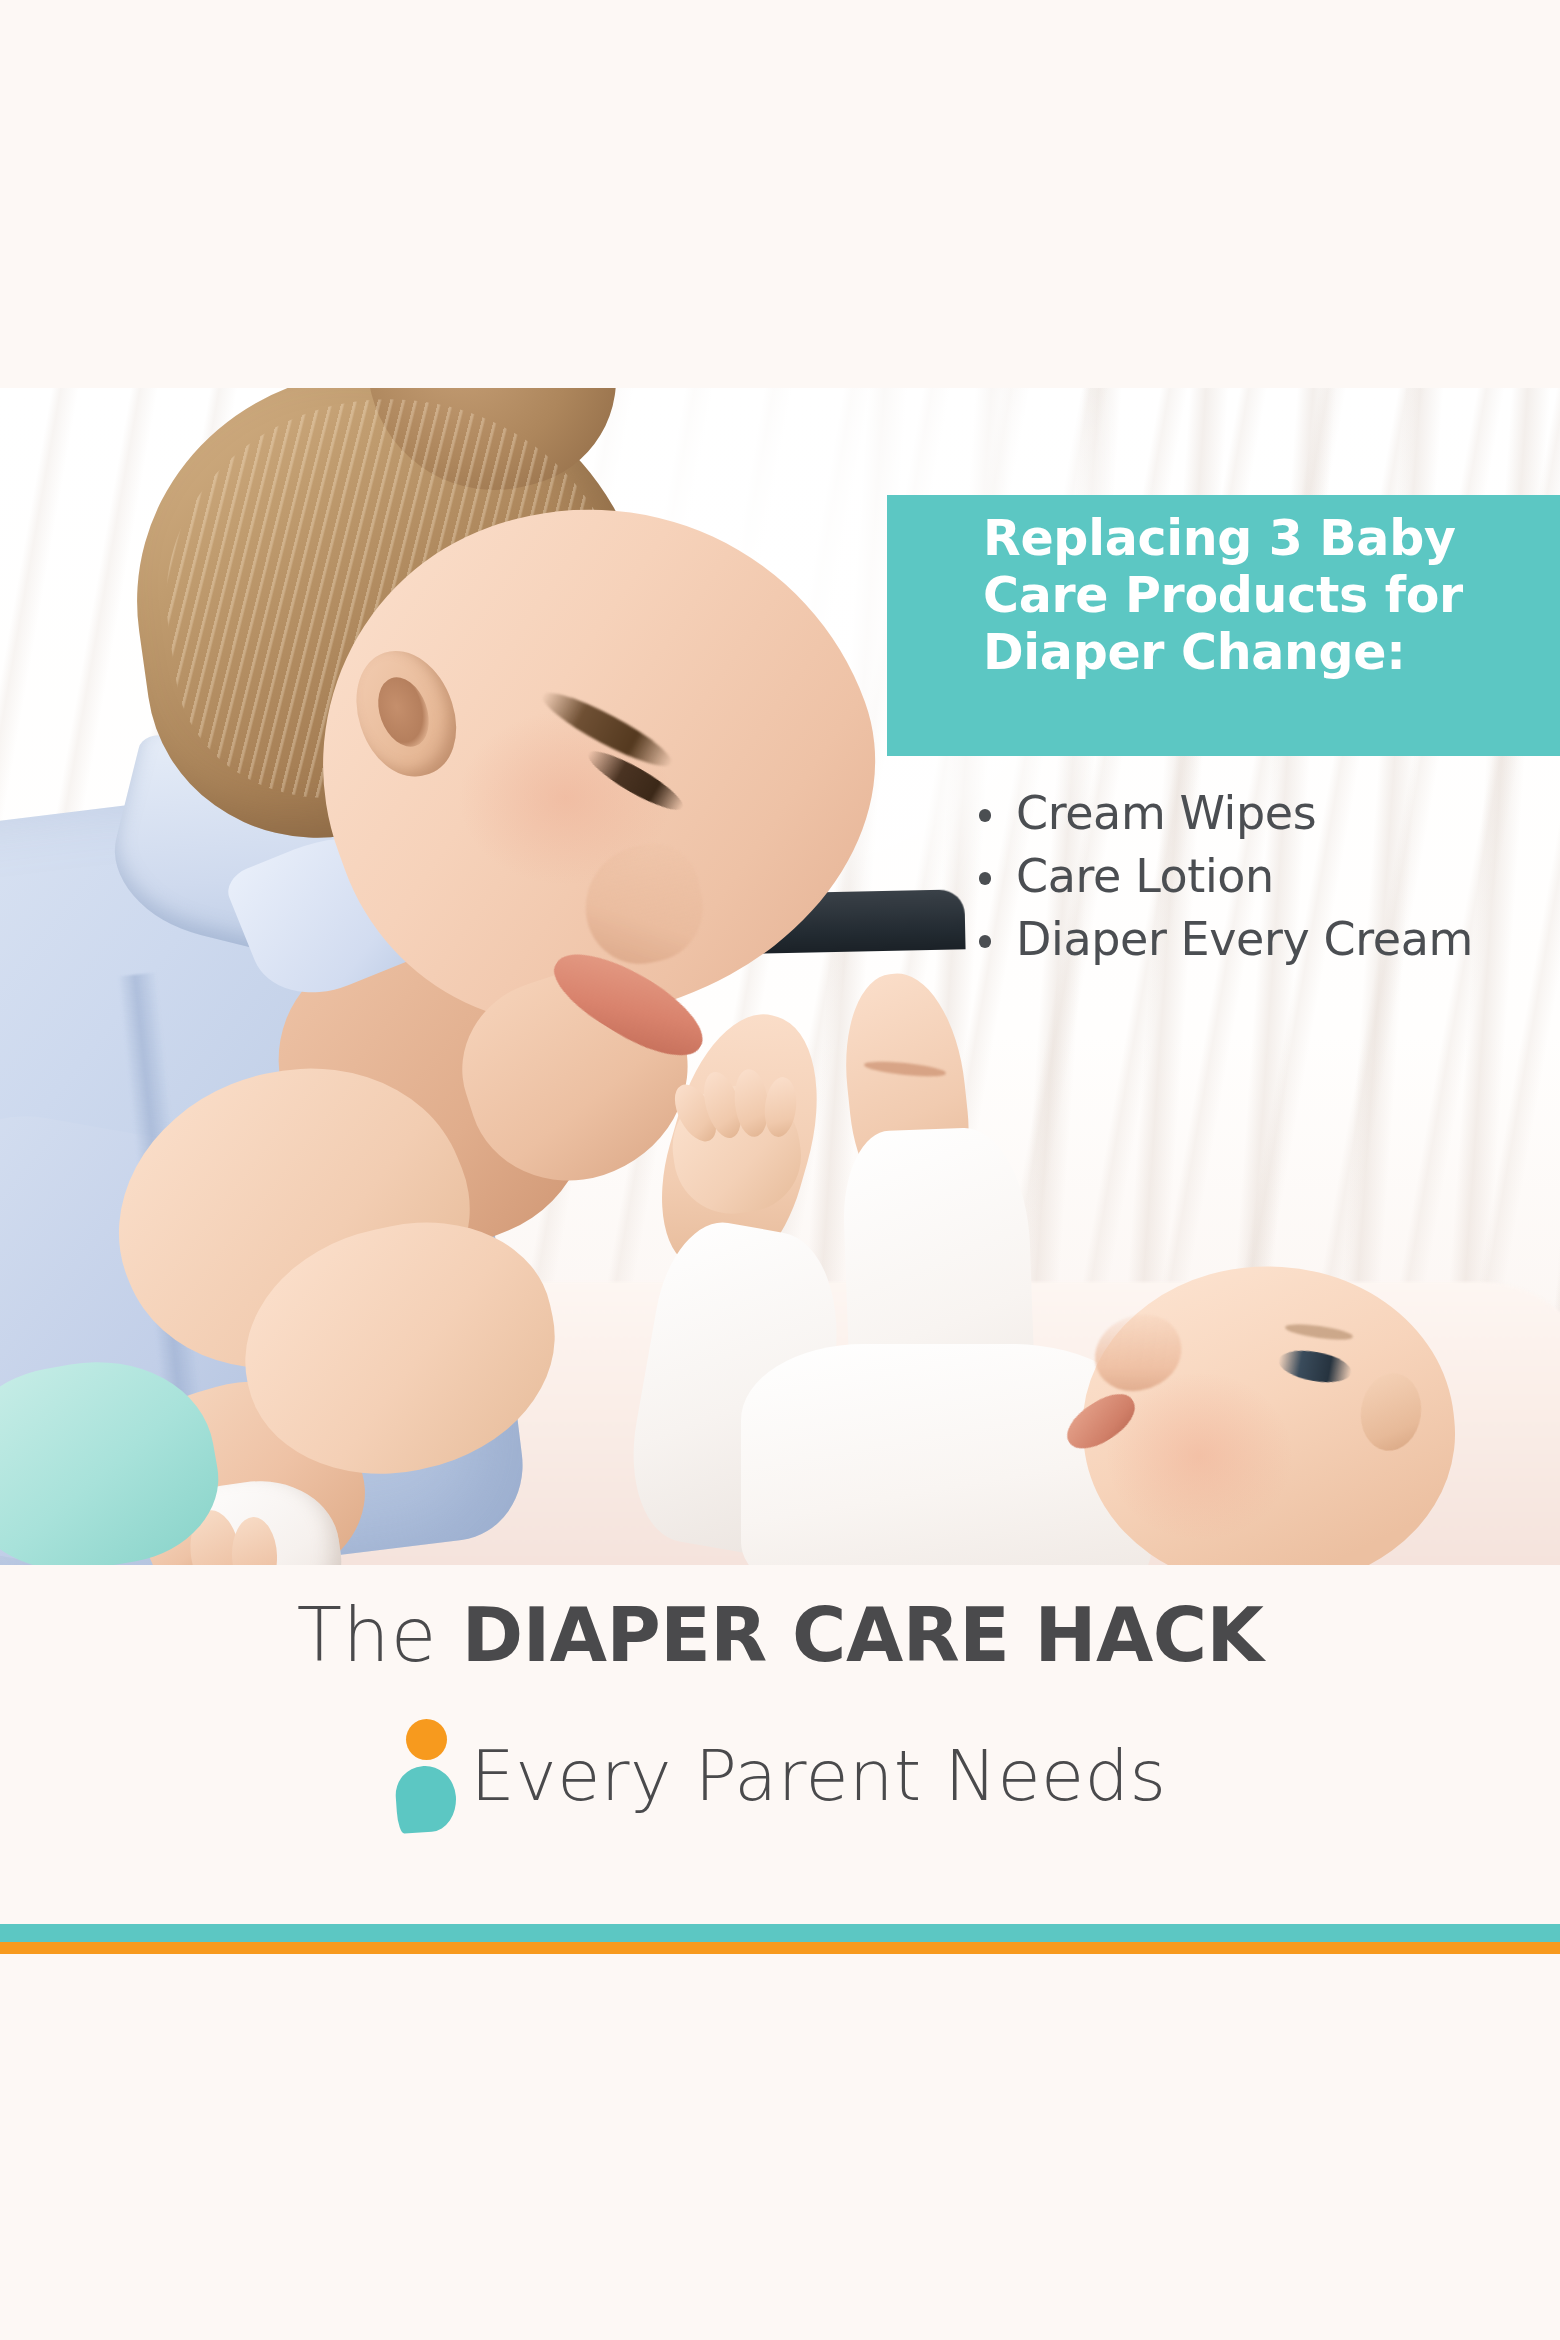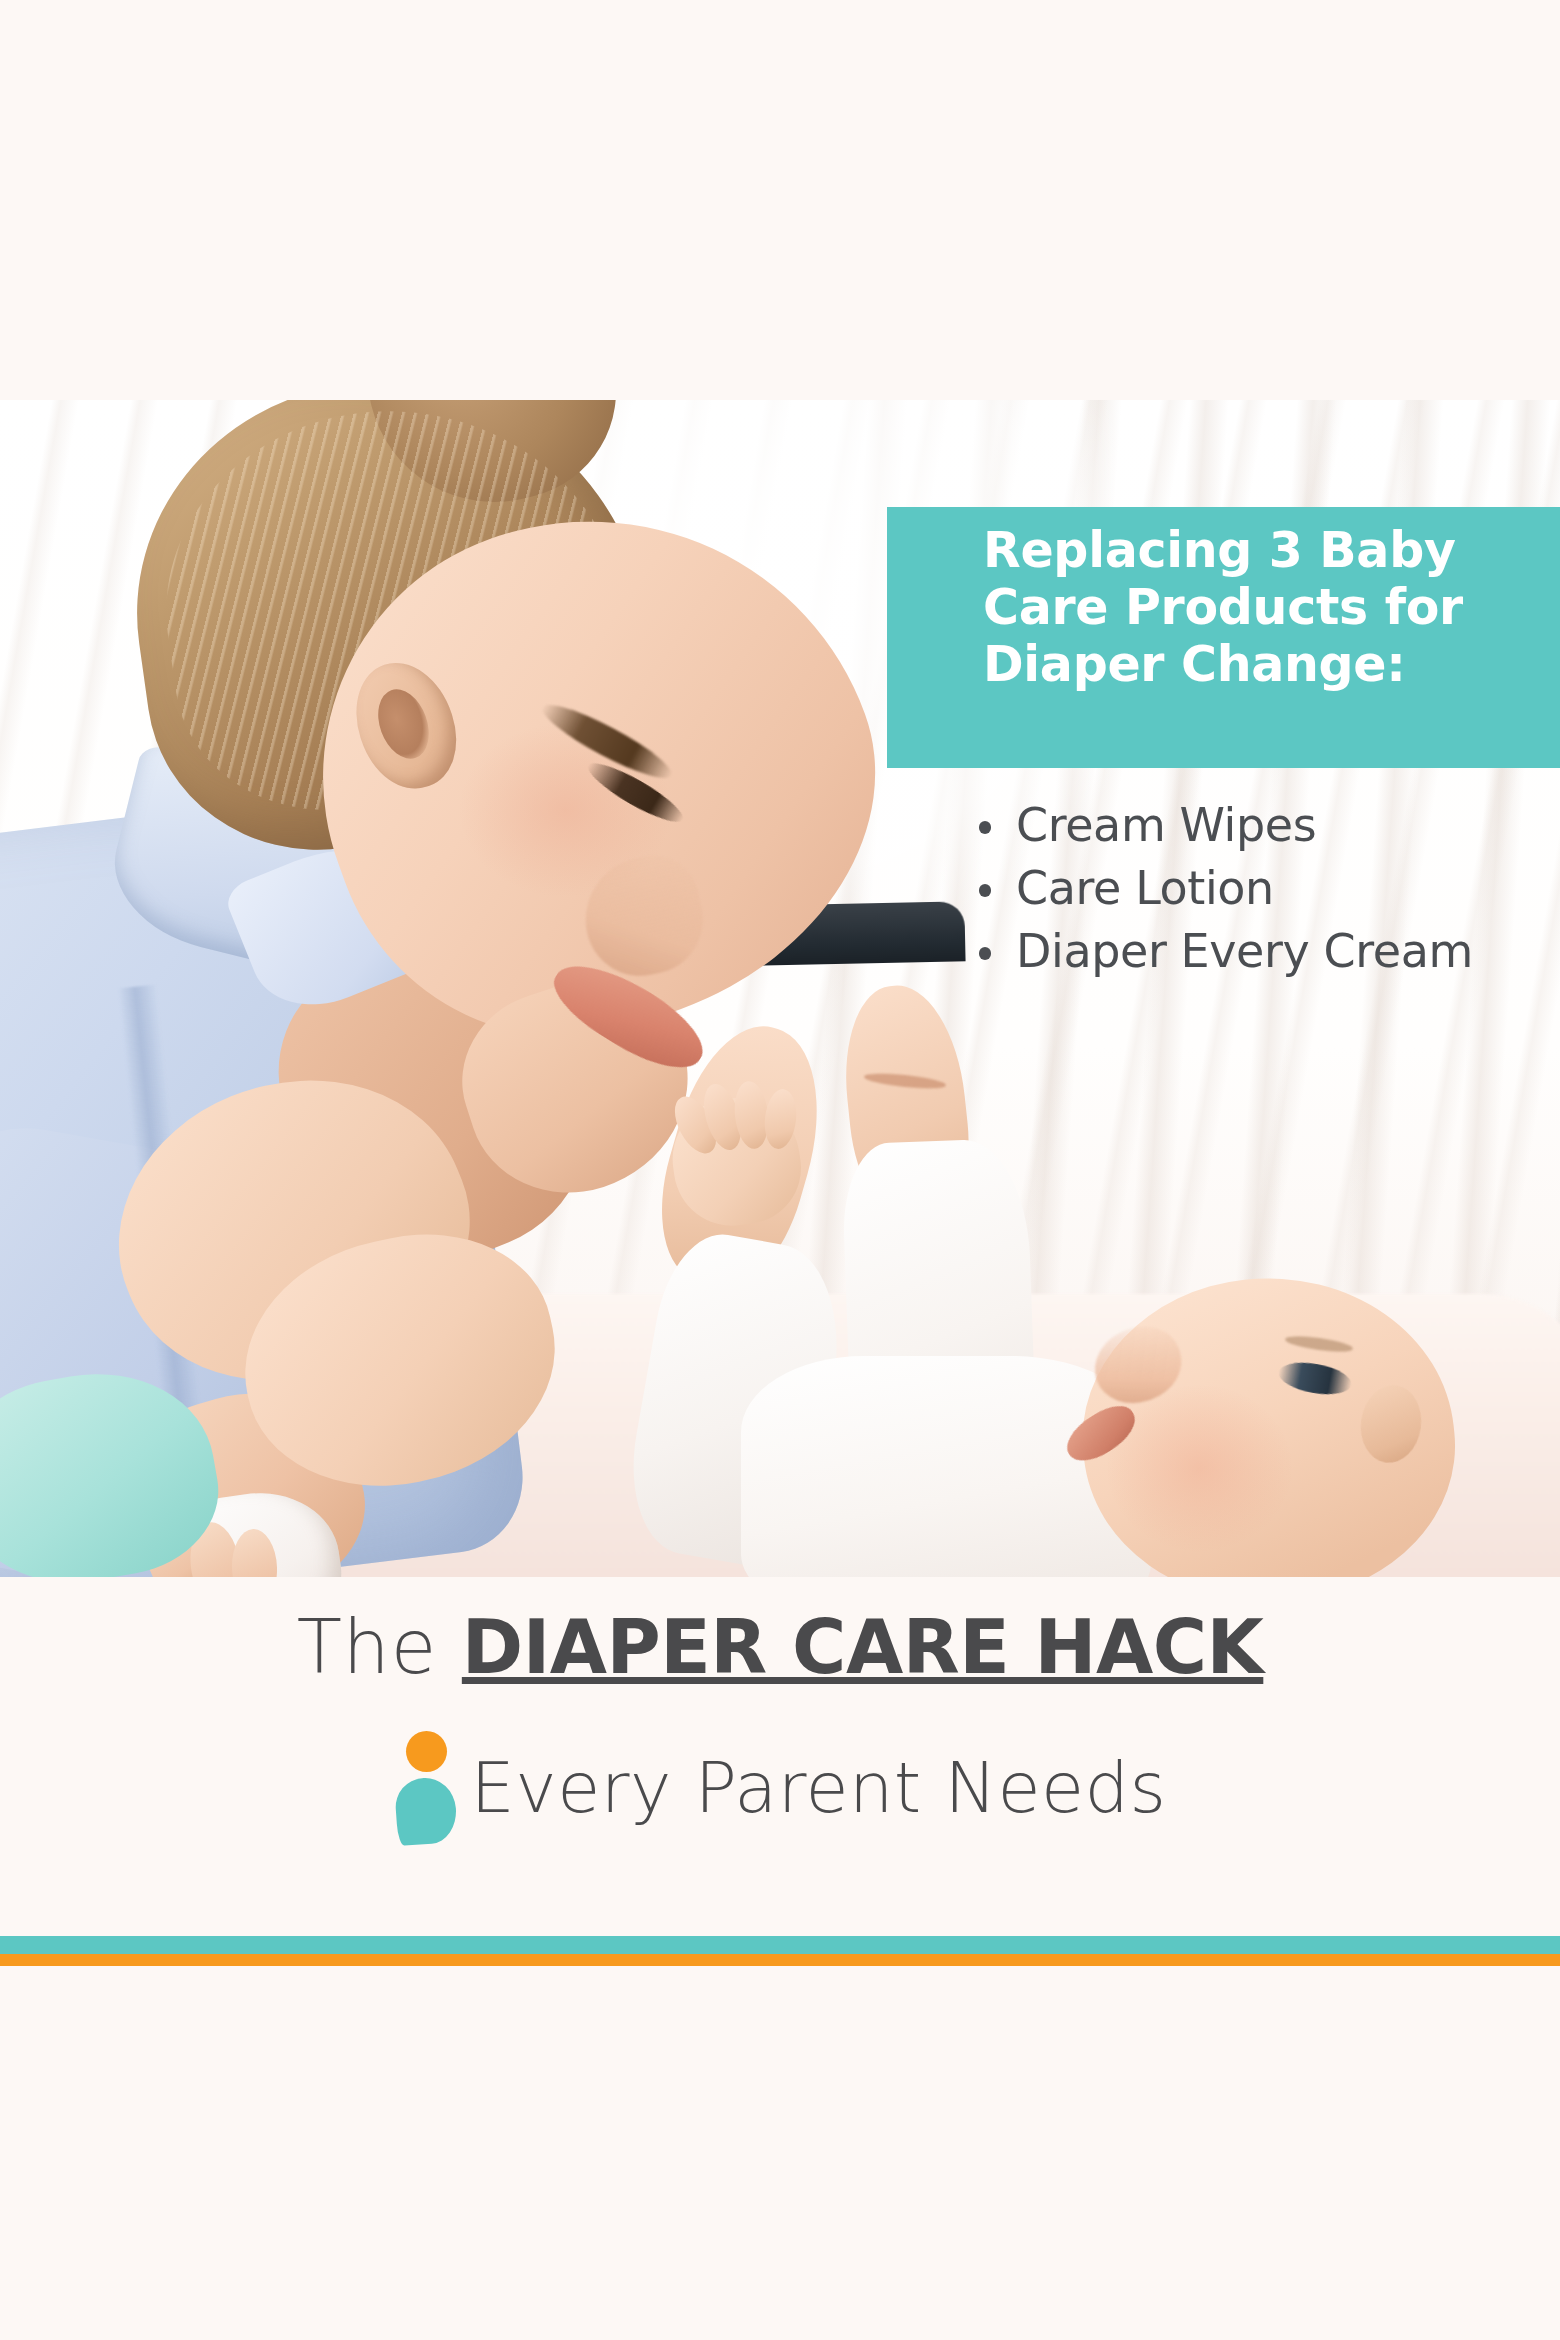--- a/index.html
+++ b/index.html
@@ -13,21 +13,20 @@
     font-family: "Liberation Sans", sans-serif;
     overflow: hidden;
     position: relative;
   }
 
   
   .poster {
     position: absolute;
     inset: 0;
     background: #fdf8f5;
-    margin-top: 12px;
   }
 
   
   .photo-band {
     position: absolute;
     left: 0;
     top: 388px;
     width: 1560px;
     height: 1177px;
     overflow: hidden;
@@ -520,21 +519,20 @@
     white-space: nowrap;
   }
   .cap-the {
     font-weight: 300;
     letter-spacing: 1px;
     text-align: right;
   }
   .cap-strong {
     font-weight: bold;
     letter-spacing: -0.5px;
-    text-decoration: underline;
   }
   .caption-line2 {
     position: absolute;
     left: 0;
     top: 154px;
     width: 1560px;
     display: flex;
     align-items: center;
     justify-content: center;
     gap: 13px;

